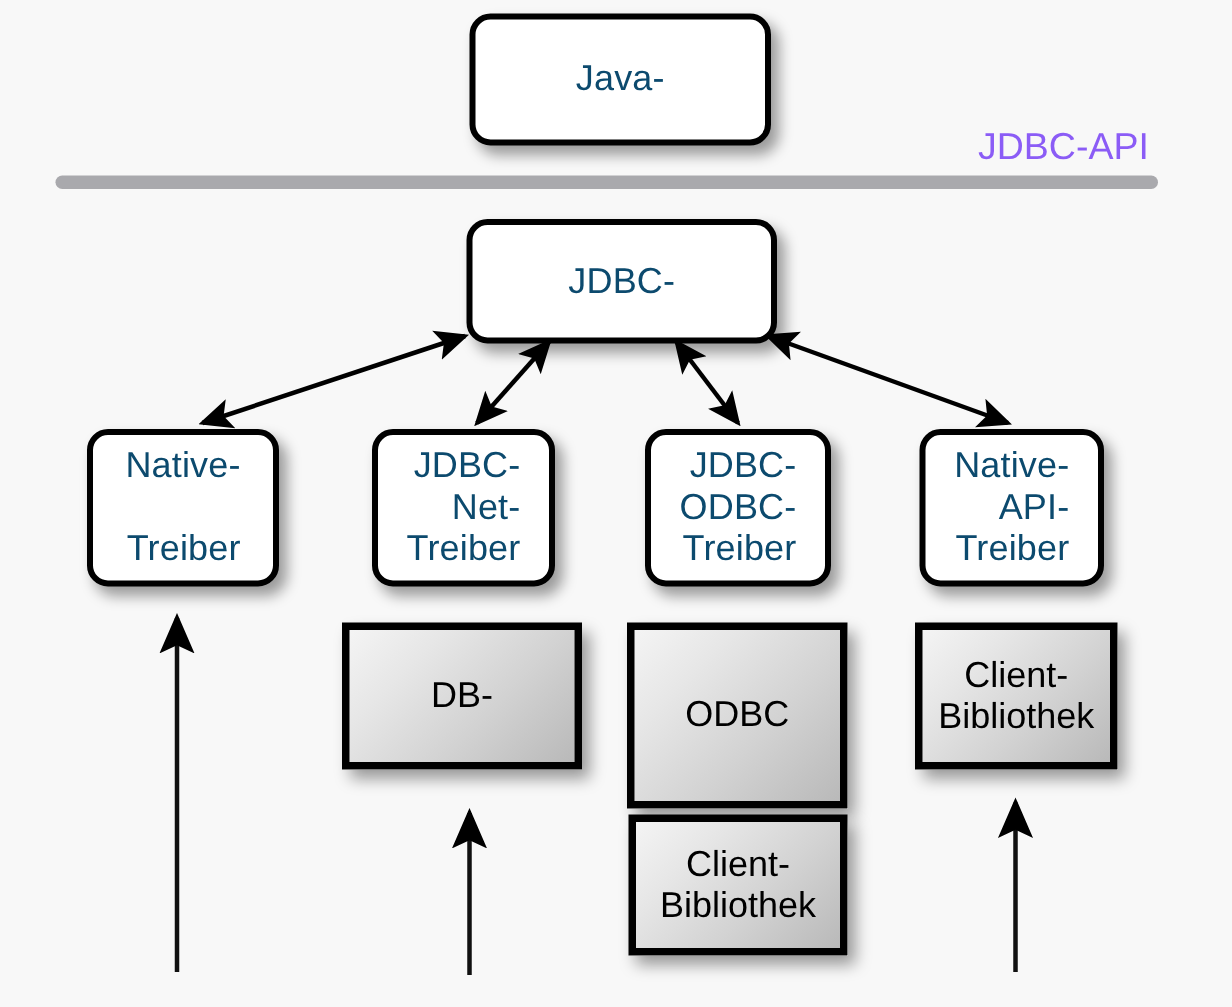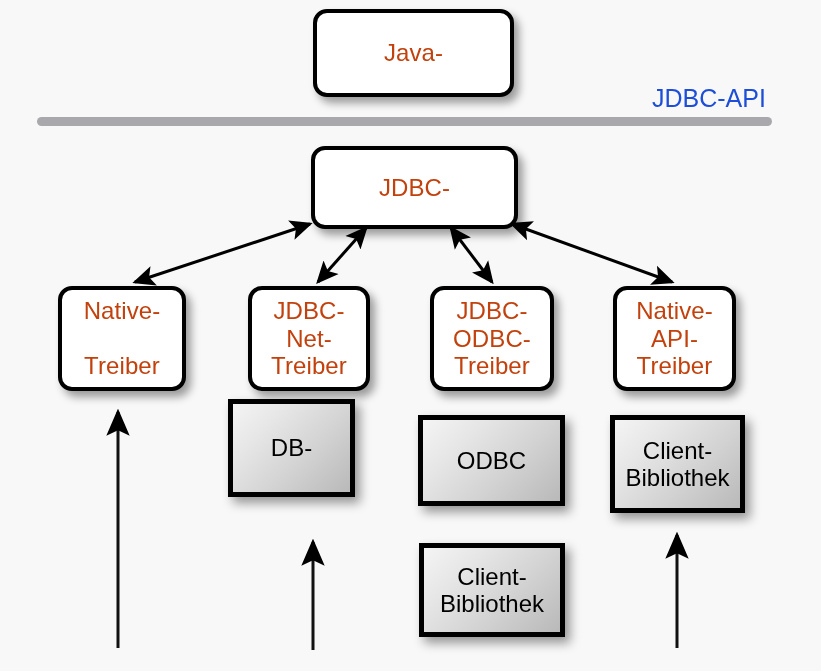--- a/index.html
+++ b/index.html
@@ -27,22 +27,22 @@
   
   .node {
     position: absolute;
     box-sizing: border-box;
     background: #ffffff;
     border: 4px solid #000000;
     border-radius: 14px;
     display: flex;
     align-items: center;
     justify-content: center;
-    text-align: center;
-    color: #c2410c;
+    text-align: right;
+    color: #0c4a6e;
     font-size: 24px;
     line-height: 1.14;
     letter-spacing: 0.1px;
     box-shadow: 5px 6px 9px rgba(0,0,0,0.38);
     z-index: 3;
   }
   .node .label { display: block; padding: 0 4px; }
 
   
   .gnode {
@@ -65,21 +65,21 @@
 
   
   .apibar {
     position: absolute;
     background: #a9a9ad;
     border-radius: 5px;
     z-index: 2;
   }
   .apilabel {
     position: absolute;
-    color: #1d4ed8;
+    color: #8b5cf6;
     font-size: 25px;
     white-space: nowrap;
     z-index: 4;
   }
 </style>
 </head>
 <body>
 
 <div id="canvas">
 
@@ -155,27 +155,27 @@
   </div>
 
   <div class="node" style="left:613px; top:286px; width:123px; height:105px;">
     <span class="label">
       <span>Native-</span><br>
       <span>API-</span><br>
       <span>Treiber</span>
     </span>
   </div>
 
-  <div class="gnode" style="left:228px; top:399px; width:127px; height:98px;">
+  <div class="gnode" style="left:228px; top:415px; width:160px; height:98px;">
     <span class="label">
       <span>DB-</span><br>
     </span>
   </div>
 
-  <div class="gnode" style="left:418px; top:415px; width:147px; height:91px;">
+  <div class="gnode" style="left:418px; top:415px; width:147px; height:124px;">
     <span class="label">
       <span>ODBC</span>
     </span>
   </div>
 
   <div class="gnode" style="left:610px; top:415px; width:135px; height:98px;">
     <span class="label">
       <span>Client-</span><br>
       <span>Bibliothek</span>
     </span>

